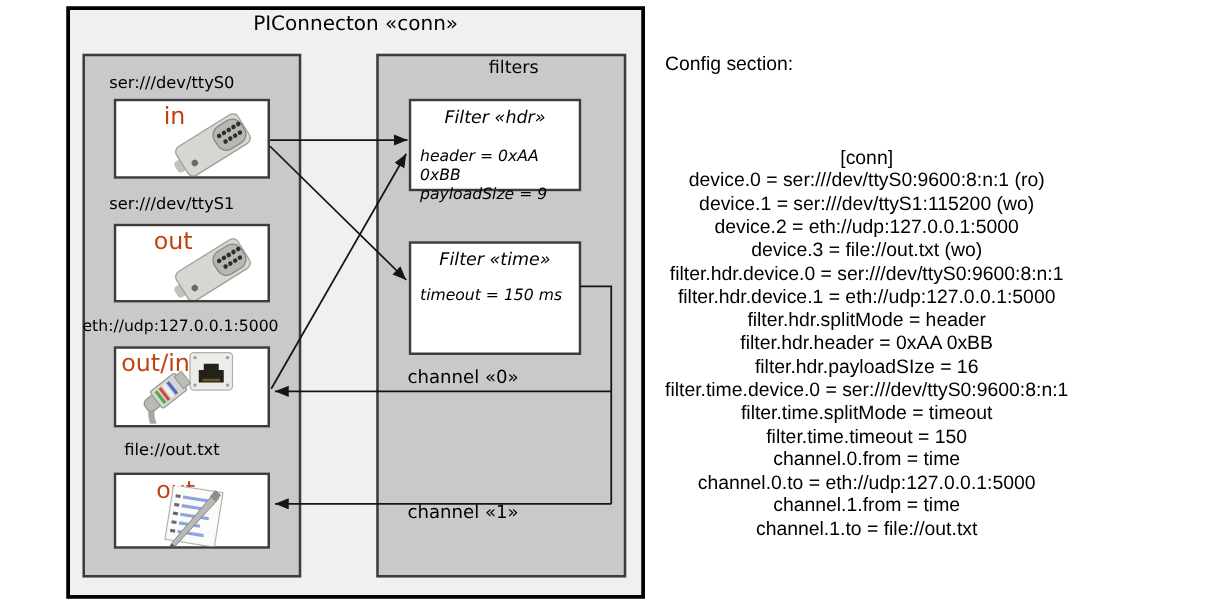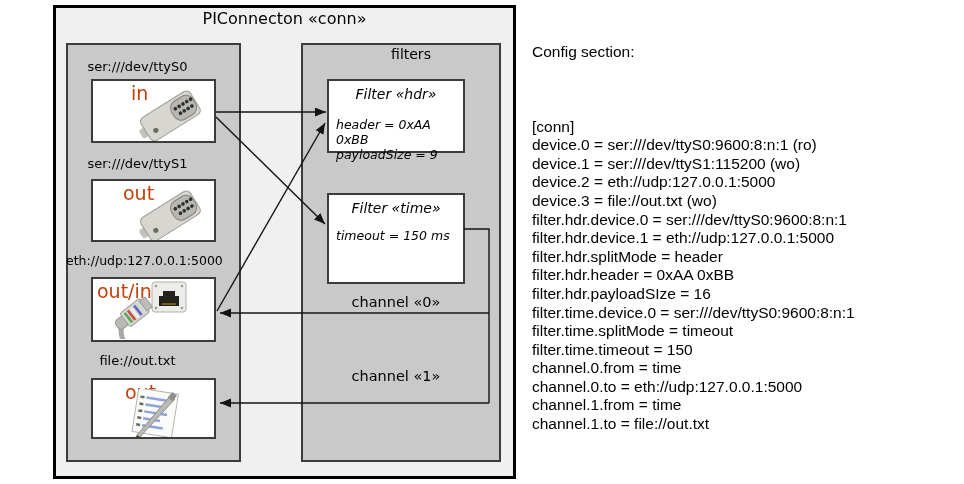--- a/index.html
+++ b/index.html
@@ -18,28 +18,28 @@
 
   .dev-label{left:18px;width:143px;text-align:center;font-size:13px;}
   .dev-label.small{font-size:12.5px;text-align:center;}
   .device-box{left:43px;width:125px;background:#fff;border:2px solid #3c3c3c;overflow:hidden;}
   .port-label{position:absolute;top:1px;font-size:19px;color:#c2410c;}
 
   .filter-box{left:279px;width:138px;background:#fff;border:2px solid #3c3c3c;font-style:italic;}
   .filter-title{position:absolute;left:0;top:5px;width:100%;text-align:center;font-size:14px;}
   .filter-attrs{position:absolute;left:7px;font-size:12.5px;line-height:15px;white-space:pre-line;}
 
-  .chan-label{left:278px;width:140px;text-align:center;font-size:14.5px;}
+  .chan-label{left:278px;width:140px;text-align:left;font-size:14.5px;}
 
   #wires{left:0;top:0;width:964px;height:484px;pointer-events:none;}
 
   
   .config{left:484px;top:6px;font-family:Liberation Sans, sans-serif;
           font-size:15.5px;line-height:18.6px;white-space:pre;}
-  .config pre{margin:18.6px 0 0 0;font:inherit;line-height:inherit;}
+  .config pre{margin:18.6px 0 0 0;font:inherit;line-height:inherit;text-align:center;}
 </style>
 </head>
 <body>
 
 <div id="canvas">
 
   <div class="abs outer"></div>
   <div class="abs diagram-title">PIConnecton «conn»</div>
 
   <div class="abs panel devices-panel"></div>
@@ -152,21 +152,21 @@
     <div class="filter-attrs" style="top:36px">header = 0xAA 0xBB
 payloadSize = 9</div>
   </div>
 
   <div class="abs filter-box" style="top:193px;height:91px">
     <div class="filter-title">Filter «time»</div>
     <div class="filter-attrs" style="top:33px">timeout = 150 ms</div>
   </div>
 
   <div class="abs chan-label" style="top:294px">channel «0»</div>
-  <div class="abs chan-label" style="top:368px">channel «1»</div>
+  <div class="abs chan-label" style="top:402px">channel «1»</div>
 
   <svg id="wires" class="abs" viewBox="0 0 964 484">
     <defs>
       <marker id="ah" markerWidth="12" markerHeight="10" refX="11" refY="4.5" orient="auto" markerUnits="userSpaceOnUse">
         <path d="M0,0 L11,4.5 L0,9 Z" fill="#141414"></path>
       </marker>
     </defs>
     <g stroke="#141414" stroke-width="1.4" fill="none">
       <line x1="168" y1="112" x2="278" y2="112" marker-end="url(#ah)"></line>
       <line x1="168" y1="117" x2="277" y2="224" marker-end="url(#ah)"></line>

